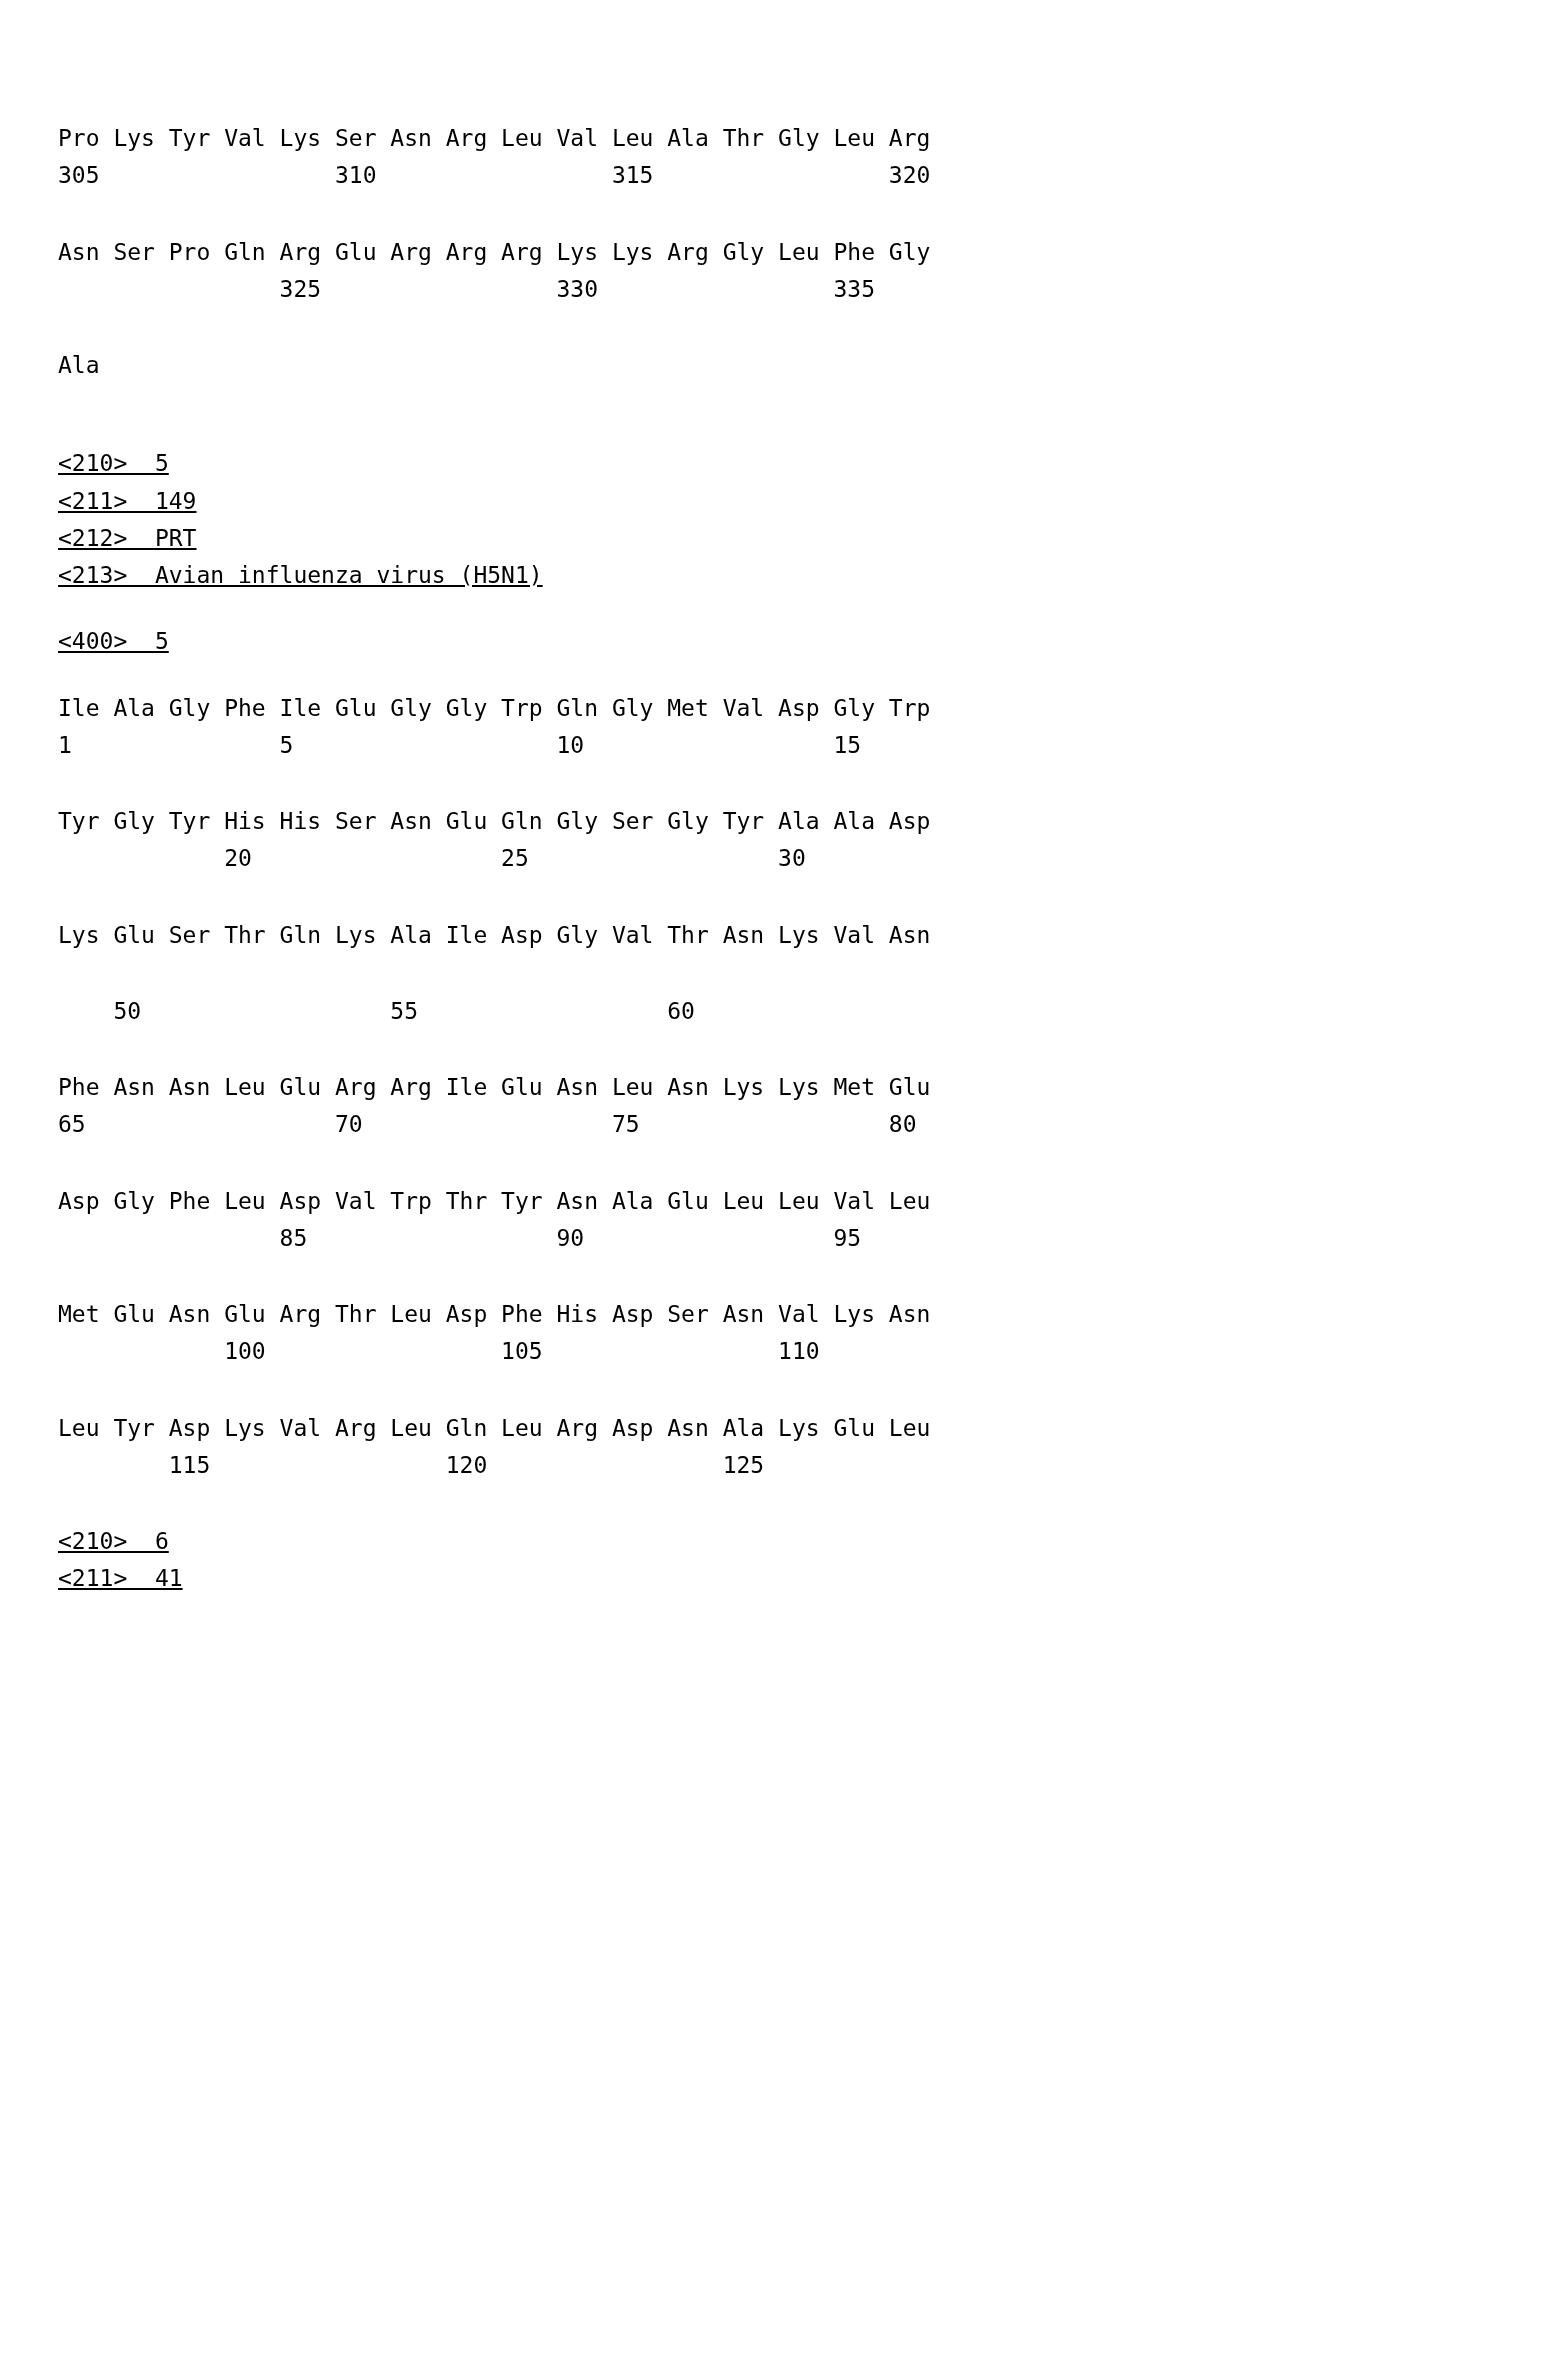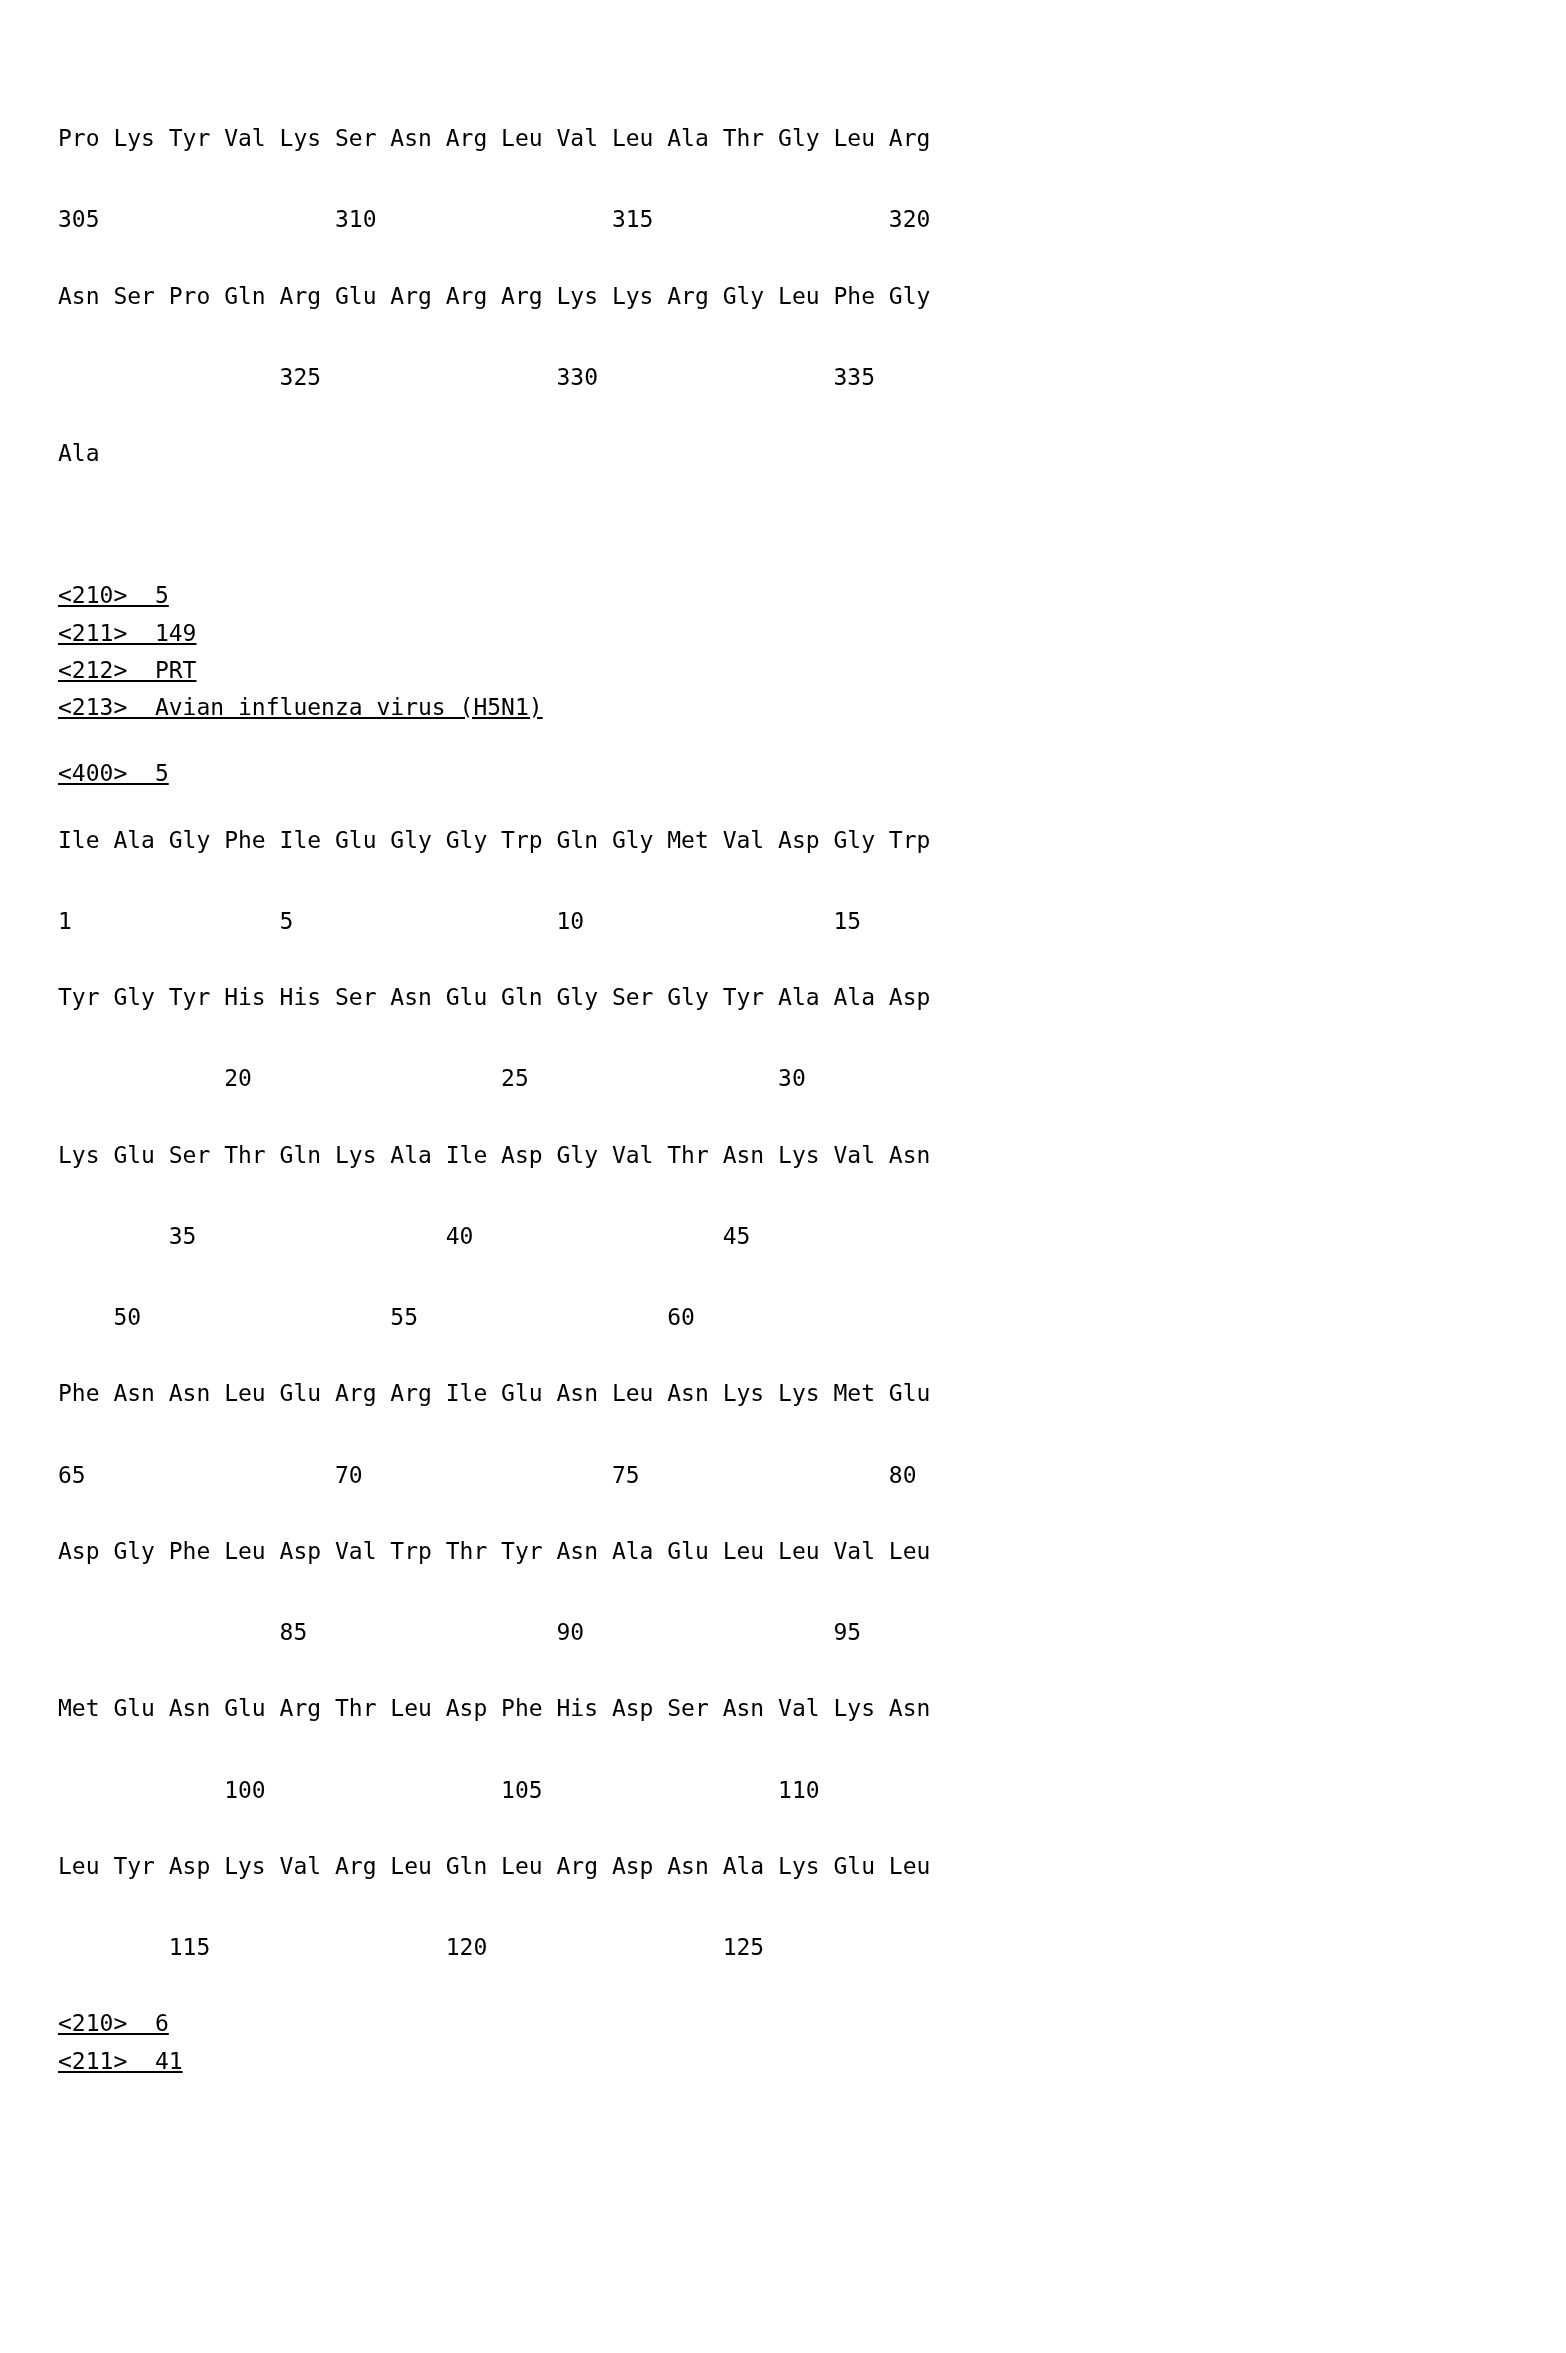--- a/index.html
+++ b/index.html
@@ -30,21 +30,20 @@
   .seq-block {
     margin-bottom: 39px;
   }
   .res-row, .num-row {
     white-space: pre;
     font-size: 23px;
     line-height: 1.62;
   }
   .num-row {
     min-height: 22px;
-    margin-top: 44px;
   }
 
   
   .tag-group {
     margin-bottom: 29px;
     text-decoration: underline;
   }
   .tag-line {
     white-space: pre;
     font-size: 23px;
@@ -80,21 +79,20 @@
       <div class="seq-block">
         <div class="res-row">Ile Ala Gly Phe Ile Glu Gly Gly Trp Gln Gly Met Val Asp Gly Trp</div>
         <div class="num-row">1               5                   10                  15</div>
       </div>
       <div class="seq-block">
         <div class="res-row">Tyr Gly Tyr His His Ser Asn Glu Gln Gly Ser Gly Tyr Ala Ala Asp</div>
         <div class="num-row">            20                  25                  30</div>
       </div>
       <div class="seq-block">
         <div class="res-row">Lys Glu Ser Thr Gln Lys Ala Ile Asp Gly Val Thr Asn Lys Val Asn</div>
-        <div class="num-row">        35                  40                  45</div>
       </div>
       <div class="seq-block">
         <div class="num-row">    50                  55                  60</div>
       </div>
       <div class="seq-block">
         <div class="res-row">Phe Asn Asn Leu Glu Arg Arg Ile Glu Asn Leu Asn Lys Lys Met Glu</div>
         <div class="num-row">65                  70                  75                  80</div>
       </div>
       <div class="seq-block">
         <div class="res-row">Asp Gly Phe Leu Asp Val Trp Thr Tyr Asn Ala Glu Leu Leu Val Leu</div>

